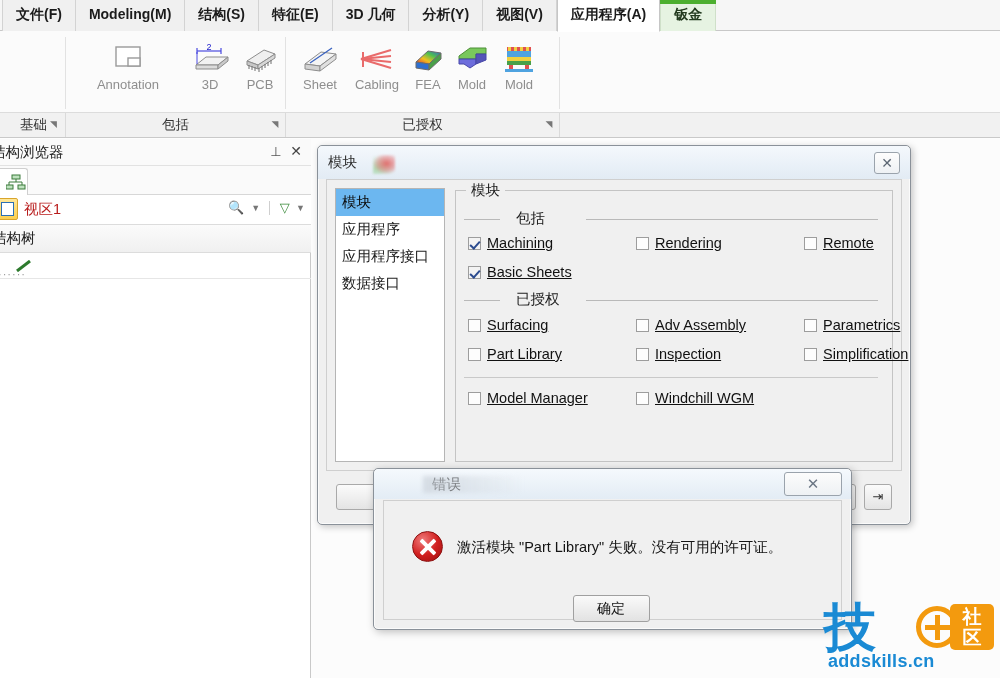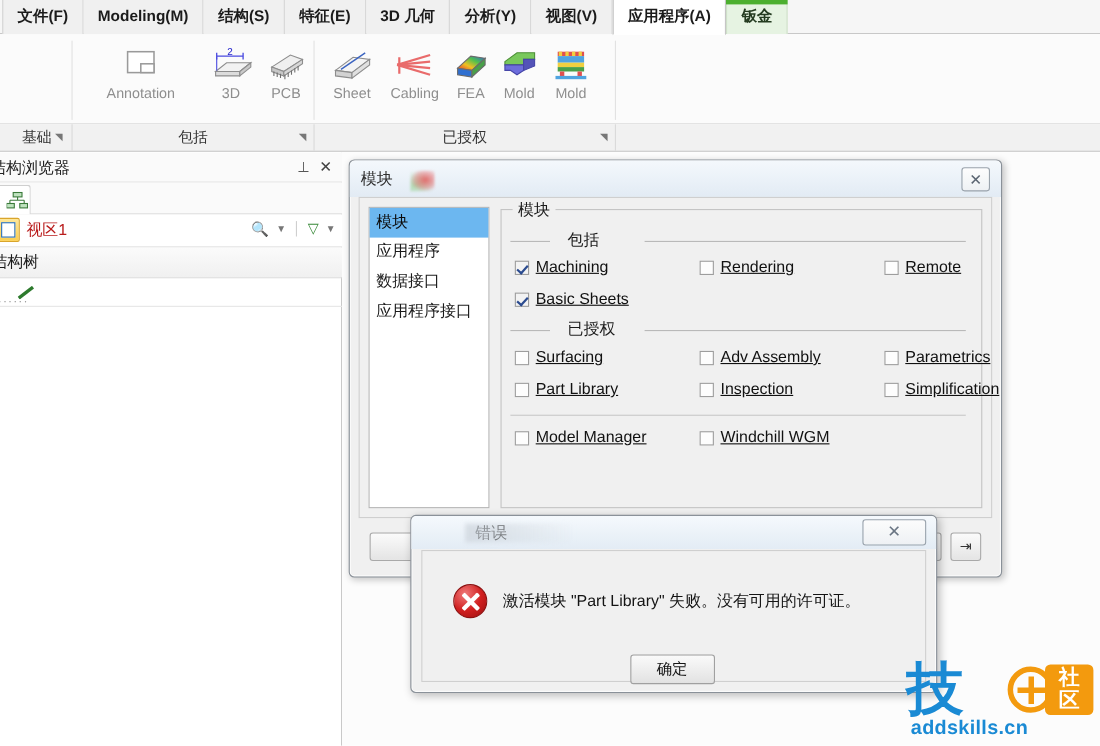--- a/index.html
+++ b/index.html
@@ -489,22 +489,22 @@
       <span class="t">模块</span>
       <span class="blob"></span>
       <span class="dlg-x">✕</span>
     </div>
 
     <div class="dlg-body">
 
       <div class="listbox">
         <div class="litem sel"><span>模块</span></div>
         <div class="litem"><span>应用程序</span></div>
+        <div class="litem"><span>应用程序接口</span></div>
         <div class="litem"><span>数据接口</span></div>
-        <div class="litem"><span>应用程序接口</span></div>
       </div>
 
       <div class="gbox">
         <span class="gbox-cap">模块</span>
 
         <div class="subhdr" style="top:20px;">
           <span class="line-l"></span>
           <span class="txt">包括</span>
           <span class="line-r" style="left:122px;"></span>
         </div>

